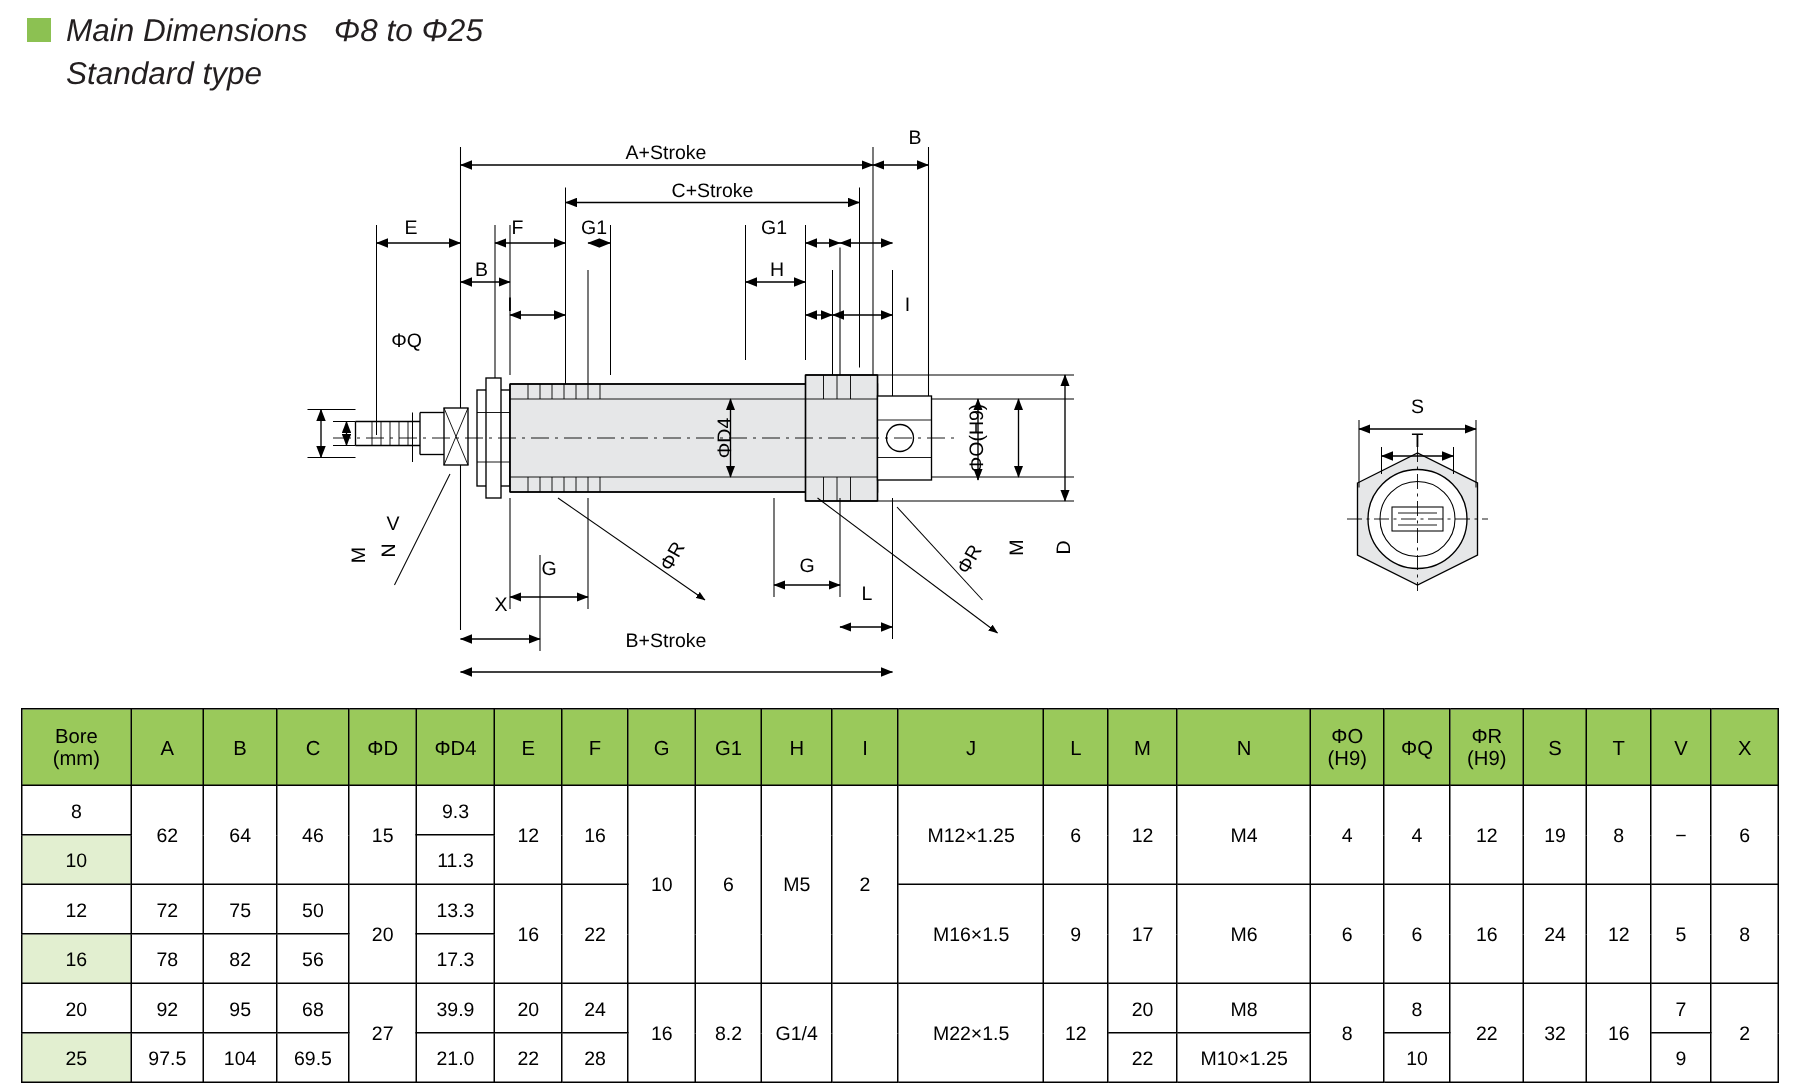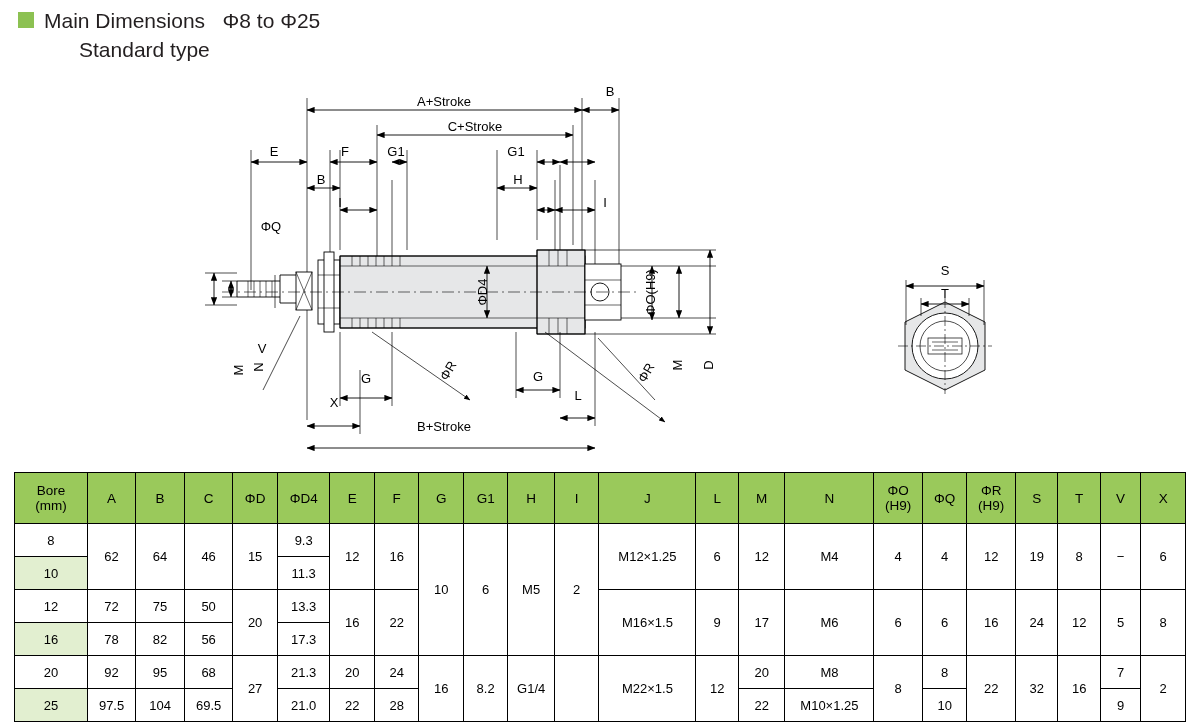--- a/index.html
+++ b/index.html
@@ -21,40 +21,40 @@
     height: 728px;
   }
 
   
   .heading {
     position: absolute;
     left: 18px;
     top: 6px;
     display: flex;
     align-items: flex-start;
+    font-style: italic;
   }
   .heading-marker {
     width: 16px;
     height: 16px;
     background: #8cc152;
     margin-top: 6px;
     margin-right: 10px;
     flex: none;
   }
   .heading-text {
     font-size: 21px;
     line-height: 29px;
     color: #231f20;
   }
   .heading-line1 {
     white-space: pre;
   }
   .heading-line2 {
     white-space: pre;
-    margin-left: 35px;
   }
 
   
   .drawing {
     position: absolute;
     left: 0;
     top: 70px;
     width: 1200px;
     height: 390px;
   }
@@ -466,21 +466,21 @@
           <td>56</td>
           <td>17.3</td>
         </tr>
 
         <tr>
           <td class="bore">20</td>
           <td>92</td>
           <td>95</td>
           <td>68</td>
           <td rowspan="2">27</td>
-          <td>21.3</td>
+          <td>39.9</td>
           <td>20</td>
           <td>24</td>
           <td rowspan="2">16</td>
           <td rowspan="2">8.2</td>
           <td rowspan="2">G1/4</td>
           <td rowspan="2"></td>
           <td rowspan="2">M22×1.5</td>
           <td rowspan="2">12</td>
           <td>20</td>
           <td>M8</td>

